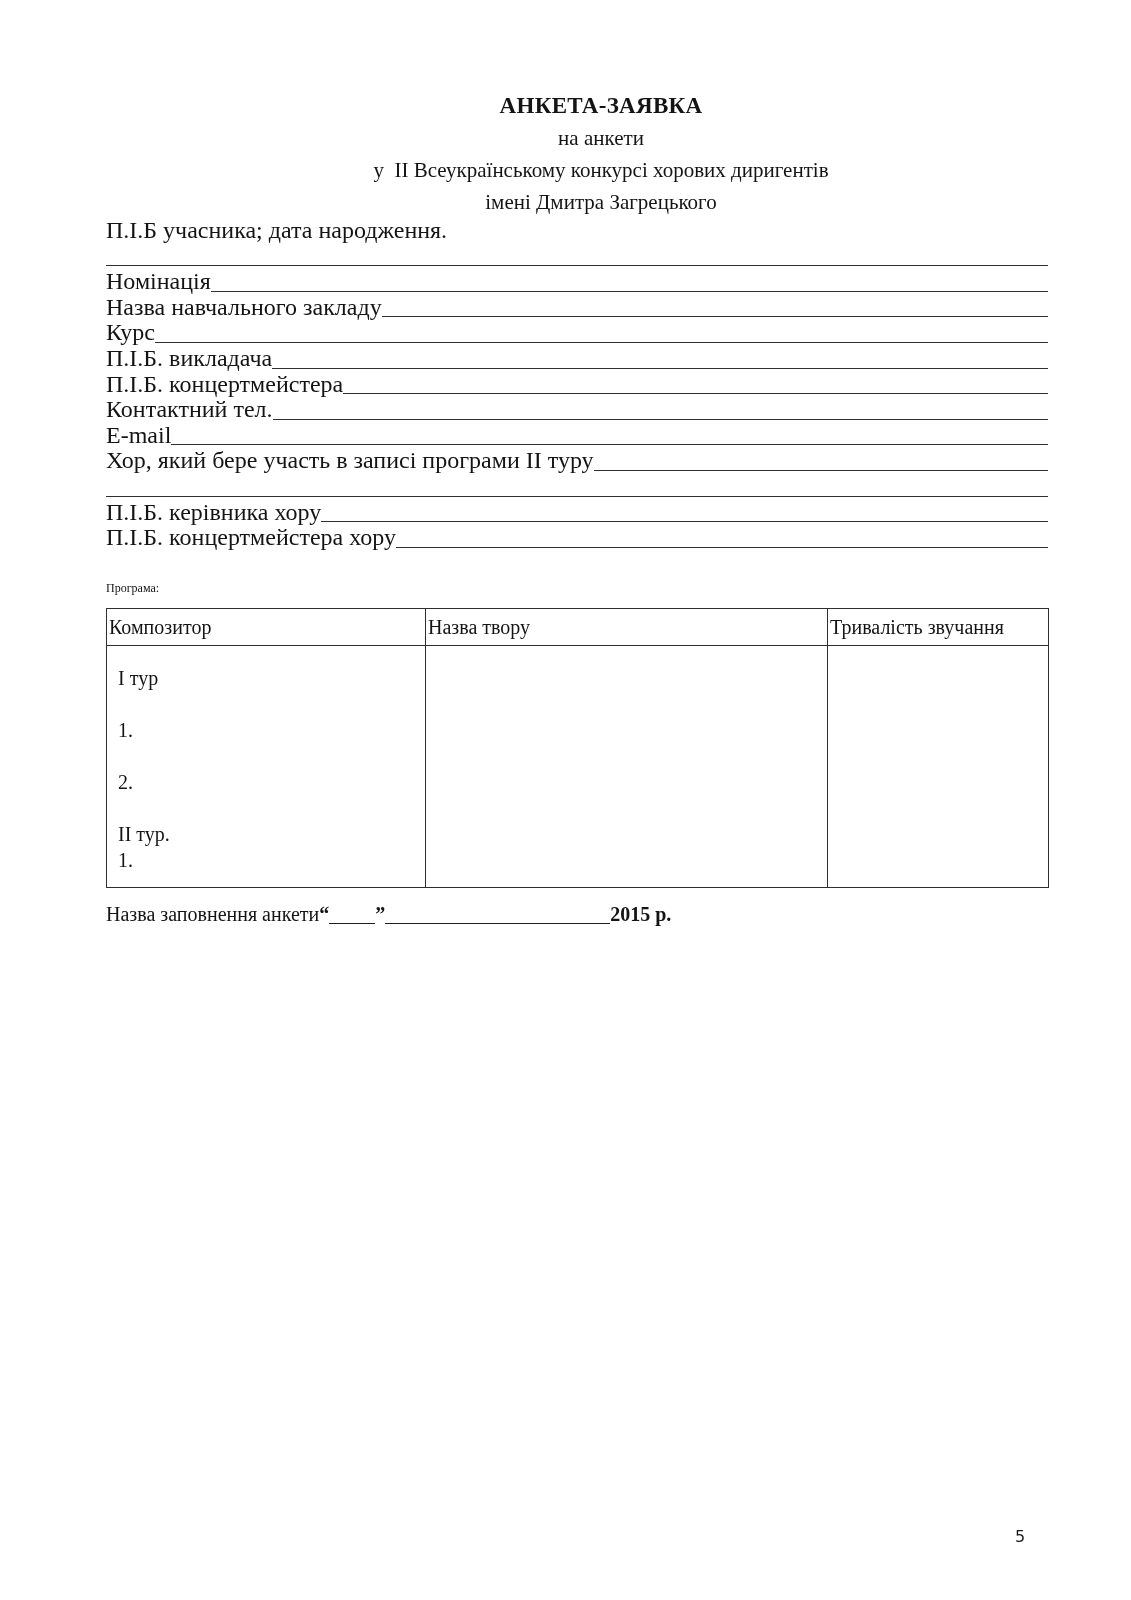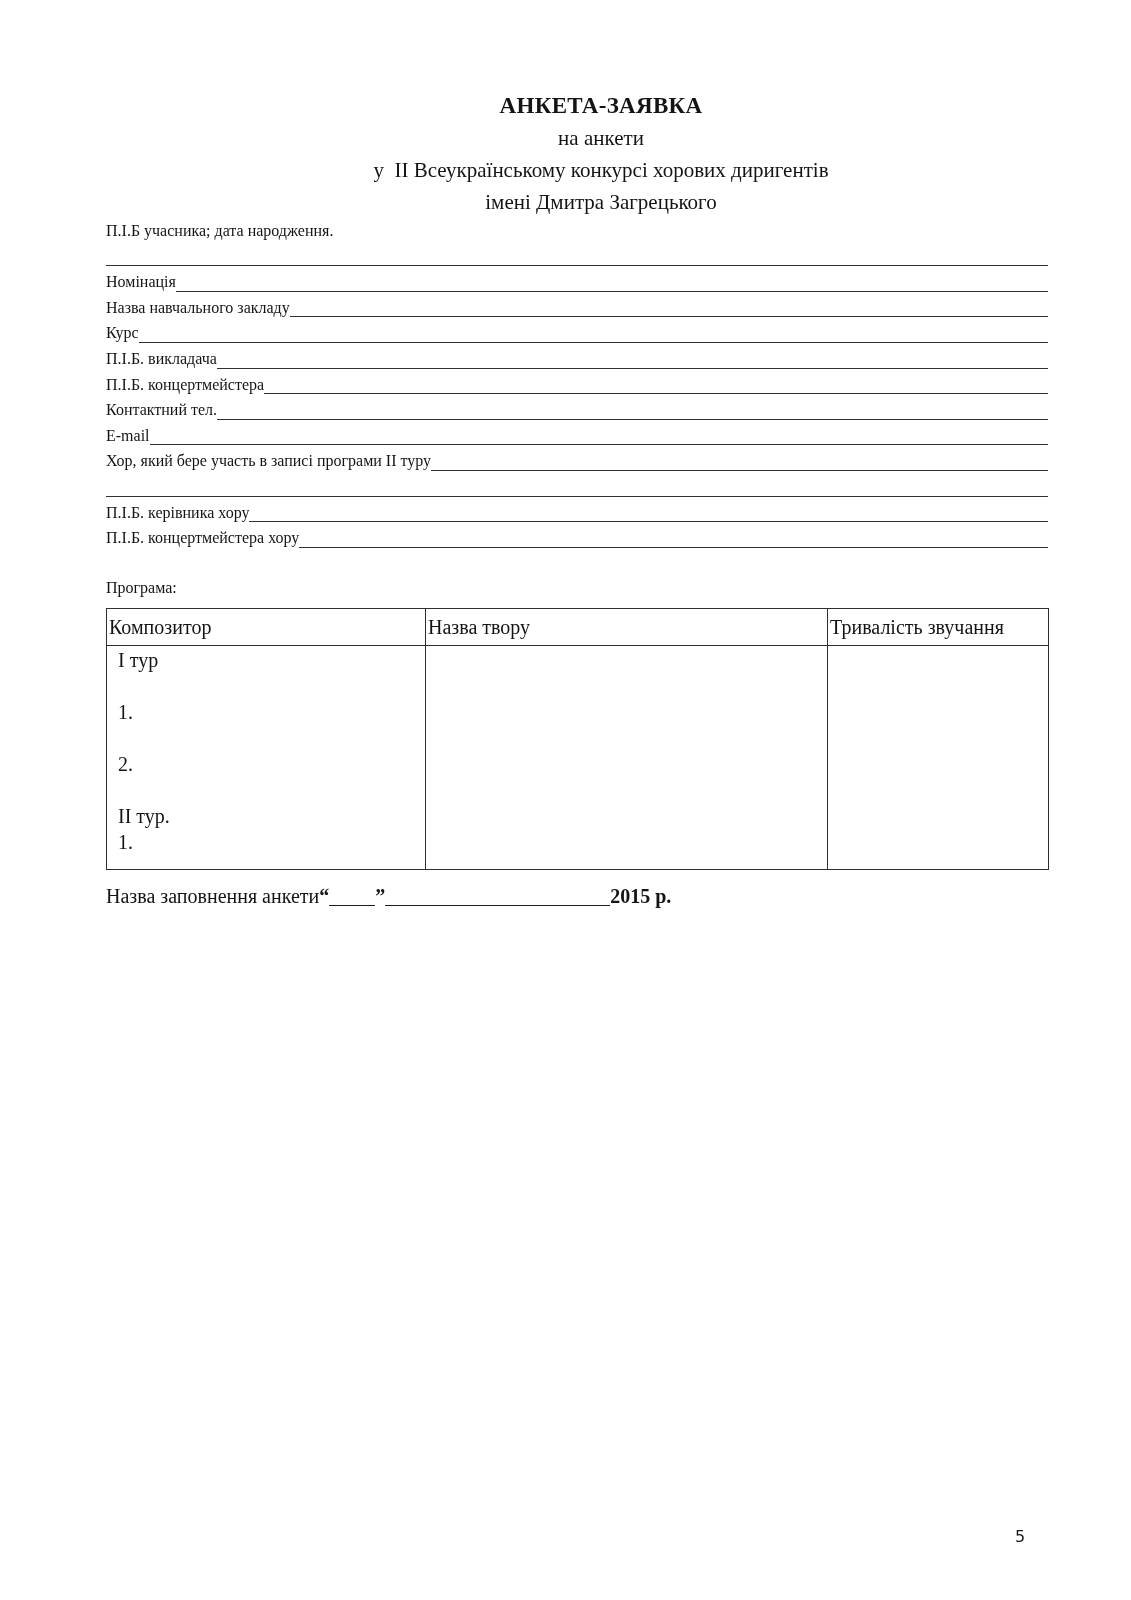--- a/index.html
+++ b/index.html
@@ -34,34 +34,34 @@
   }
   .h-sub {
     font-size: 21px;
     line-height: 32px;
     white-space: pre-wrap;
   }
   .fields { width: 942px; }
   .field-row {
     display: flex;
     height: 25.6px;
-    font-size: 16px;
+    font-size: 24px;
     line-height: 25.6px;
   }
   .field-row .label { white-space: nowrap; }
   .fill {
     flex: 1;
     align-self: flex-end;
     border-bottom: 1.5px solid #303030;
     margin-bottom: 3px;
     height: 0;
   }
   .section-label {
     margin-top: 26px;
-    font-size: 16px;
+    font-size: 12px;
     line-height: 22px;
   }
   table.program {
     border-collapse: collapse;
     table-layout: fixed;
     width: 942px;
     margin-top: 9px;
   }
   table.program th,
   table.program td {
@@ -71,21 +71,21 @@
     vertical-align: top;
     font-size: 20px;
     padding: 0;
   }
   table.program th {
     padding: 5px 10px 5px 2px;
     line-height: 26px;
   }
   table.program td {
     height: 222px;
-    padding: 1px 10px 0 11px;
+    padding: 19px 10px 0 11px;
   }
   .cell-line {
     height: 26px;
     line-height: 26px;
   }
   .date-row {
     display: flex;
     margin-top: 13px;
     height: 26px;
     font-size: 20px;

